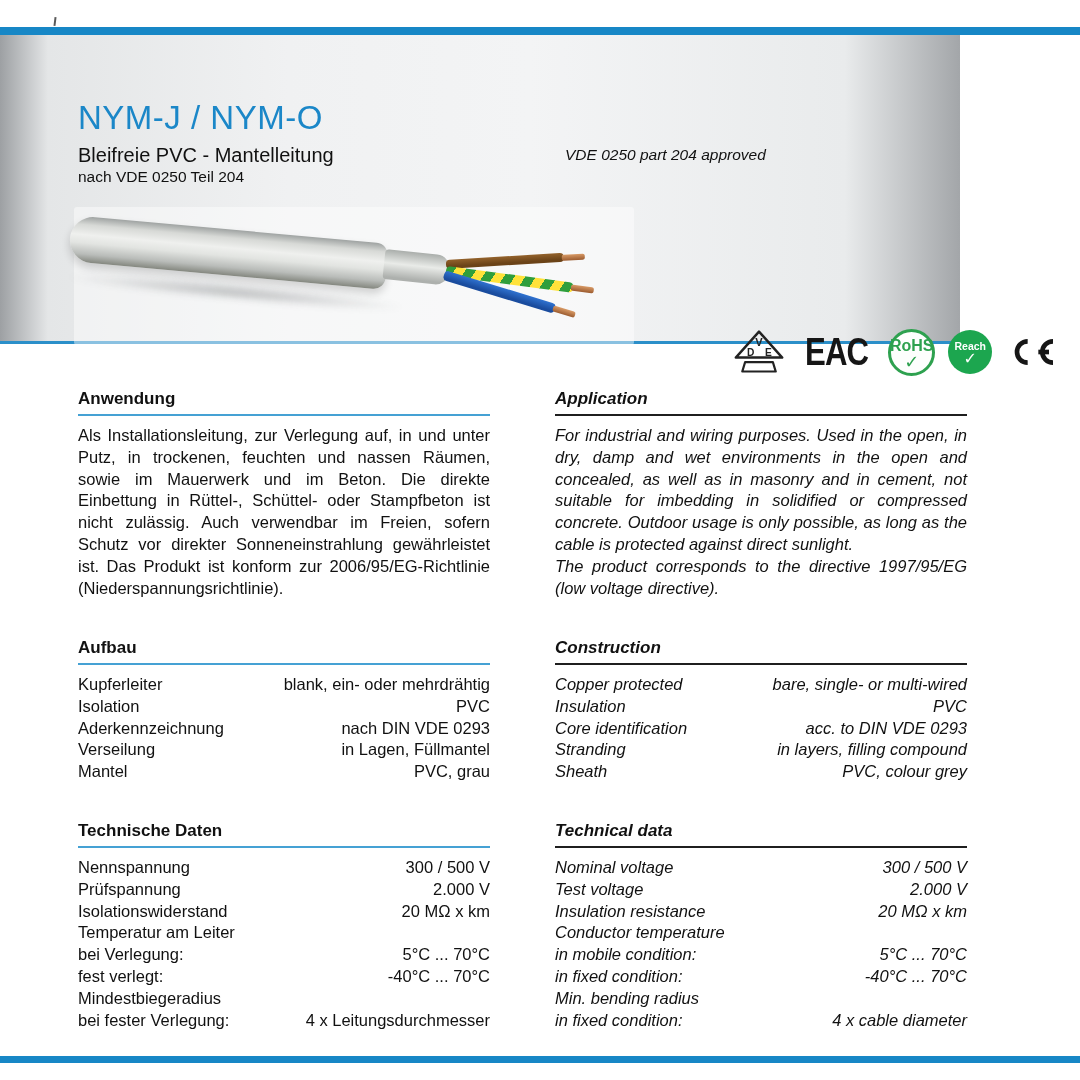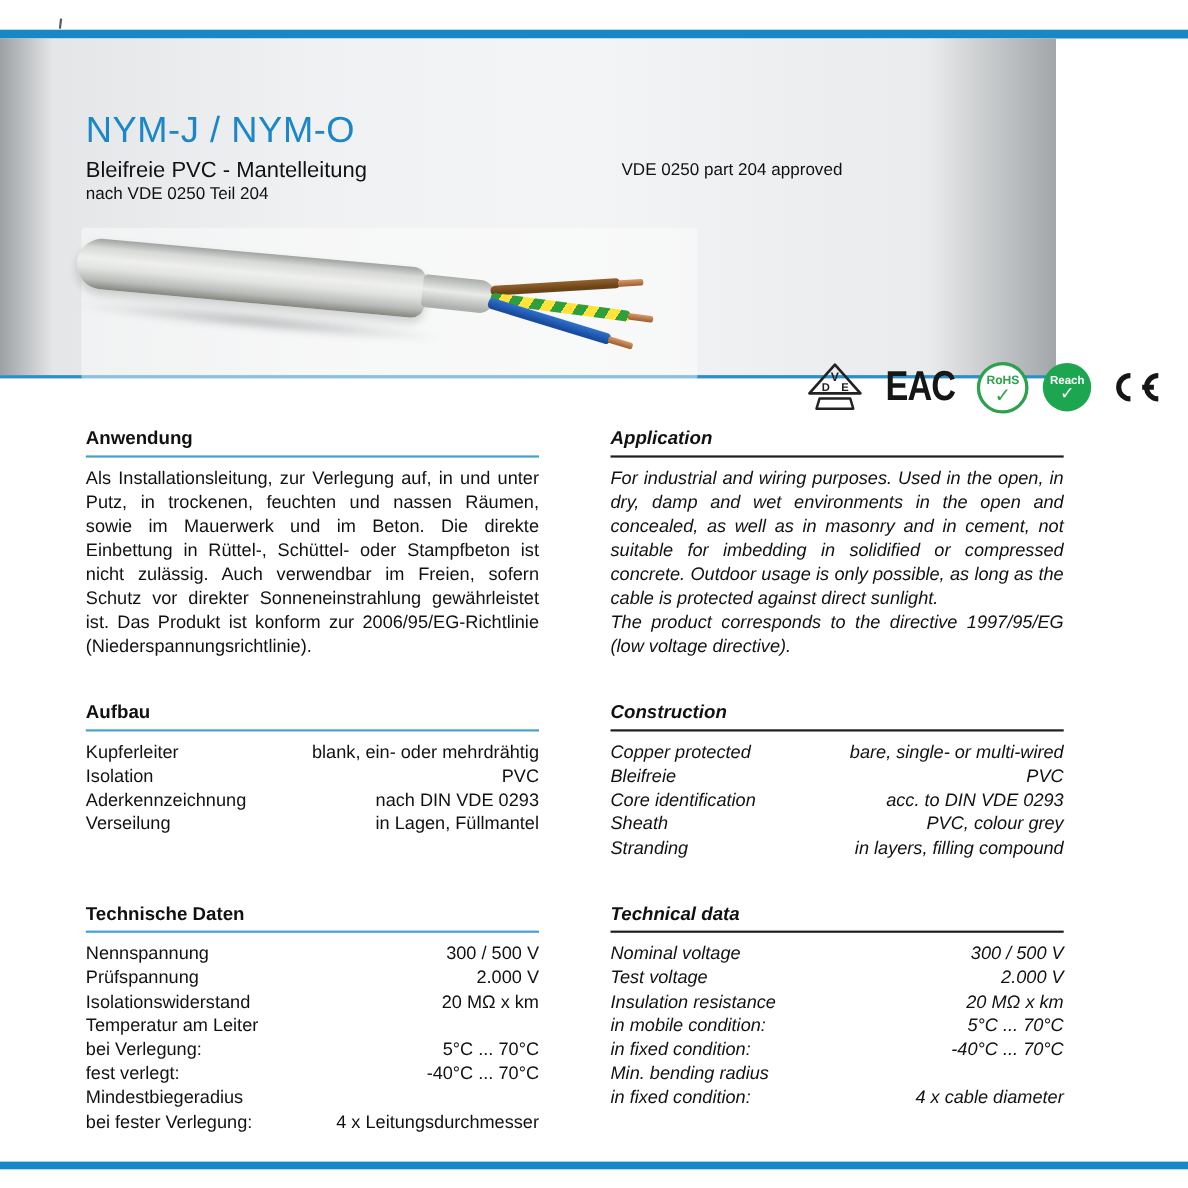--- a/index.html
+++ b/index.html
@@ -14,21 +14,21 @@
   
   .header{position:absolute;left:0;top:35px;width:960px;height:306px;
           background:linear-gradient(to right,#9da0a3 0%,#e4e6e7 5%,#f0f1f2 30%,#f3f4f5 55%,#e9ebec 88%,#a3a6a9 100%);
           border-bottom:3px solid #2b8fc9;}
   .title{position:absolute;left:78px;top:64px;font-size:33px;letter-spacing:.5px;color:#1b87c8;}
   .sub{position:absolute;top:109px;line-height:22px;}
   .sub-de{left:78px;}
   .sub-en{left:565px;}
   .sub .l1{font-size:20px;}
   .sub .l2{font-size:15.5px;}
-  .sub-en .l2{}
+  .sub-en .l2{font-style:italic;}
 
   
   .cable-fig{position:absolute;left:60px;top:168px;width:620px;height:150px;}
   .photo-bg{position:absolute;left:14px;top:4px;width:560px;height:138px;background:rgba(255,255,255,.45);border-radius:3px;}
   .cable-shadow{position:absolute;left:8px;top:66px;width:336px;height:16px;transform:rotate(5.2deg);transform-origin:left center;
                 background:radial-gradient(ellipse at center,rgba(40,45,48,.30),rgba(40,45,48,0) 72%);filter:blur(3px);}
   .sheath-outer{position:absolute;left:10px;top:12px;width:318px;height:46px;border-radius:23px 12px 12px 23px;
                 transform:rotate(5.2deg);transform-origin:left center;
                 background:linear-gradient(180deg,#9fa3a2 0%,#d7d9d6 18%,#eff0ee 40%,#e2e4e1 58%,#b9bcb9 82%,#84877f 100%);
                 box-shadow:0 5px 9px rgba(0,0,0,.16);}
@@ -44,21 +44,21 @@
              background:linear-gradient(180deg,#2f72d0 0%,#1a4c9e 80%);}
   .tip{position:absolute;right:-21px;top:1.5px;width:23px;height:6px;border-radius:2px;
        background:linear-gradient(180deg,#d89a66,#9c5c30);}
 
   
   .certs{position:absolute;left:733px;top:293px;display:flex;align-items:center;gap:13px;}
   .vde-svg{display:block;}
   .eac{font-weight:bold;font-size:38px;line-height:38px;letter-spacing:-1px;transform:scaleX(.82);color:#161616;}
   .circ{border-radius:50%;display:flex;flex-direction:column;align-items:center;justify-content:center;box-sizing:border-box;}
   .rohs{width:47px;height:47px;border:3px solid #2ea14f;background:#fdfefd;color:#2ea14f;}
-  .rohs .t{font-size:11px;font-weight:bold;margin-top:1px;}
+  .rohs .t{font-size:16px;font-weight:bold;margin-top:1px;}
   .rohs .c{font-size:18px;font-weight:bold;line-height:14px;}
   .reach{width:44px;height:44px;background:#1ca64f;color:#fff;}
   .reach .t{font-size:10.5px;font-weight:bold;margin-top:1px;}
   .reach .c{font-size:16px;font-weight:bold;line-height:13px;}
 
   
   .sec{position:absolute;width:412px;}
   .sec h3{margin:0 0 9px 0;padding-bottom:5px;font-size:17px;}
   .col-de h3{border-bottom:2px solid #45a1d4;}
   .col-en{font-style:italic;}
@@ -150,43 +150,47 @@
         <span class="v">PVC</span>
       </div>
     <div class="row">
         <span class="k">Aderkennzeichnung</span>
         <span class="v">nach DIN VDE 0293</span>
       </div>
     <div class="row">
         <span class="k">Verseilung</span>
         <span class="v">in Lagen, Füllmantel</span>
       </div>
+    <div class="row">
+        <span class="k">Mantel</span>
+        <span class="v">PVC, grau</span>
+      </div>
   </div>
   <div class="sec col-en pos-con">
     <h3>Construction</h3>
     <div class="row">
         <span class="k">Copper protected</span>
         <span class="v">bare, single- or multi-wired</span>
       </div>
     <div class="row">
-        <span class="k">Bleifreie</span>
+        <span class="k">Insulation</span>
         <span class="v">PVC</span>
       </div>
     <div class="row">
         <span class="k">Core identification</span>
         <span class="v">acc. to DIN VDE 0293</span>
       </div>
     <div class="row">
+        <span class="k">Stranding</span>
+        <span class="v">in layers, filling compound</span>
+      </div>
+    <div class="row">
         <span class="k">Sheath</span>
         <span class="v">PVC, colour grey</span>
       </div>
-    <div class="row">
-        <span class="k">Stranding</span>
-        <span class="v">in layers, filling compound</span>
-      </div>
   </div>
 
   <div class="sec col-de pos-tec">
     <h3>Technische Daten</h3>
     <div class="row">
         <span class="k">Nennspannung</span>
         <span class="v">300 / 500 V</span>
       </div>
     <div class="row">
         <span class="k">Prüfspannung</span>
@@ -225,20 +229,24 @@
       </div>
     <div class="row">
         <span class="k">Test voltage</span>
         <span class="v">2.000 V</span>
       </div>
     <div class="row">
         <span class="k">Insulation resistance</span>
         <span class="v">20 MΩ x km</span>
       </div>
     <div class="row">
+        <span class="k">Conductor temperature</span>
+        <span class="v"></span>
+      </div>
+    <div class="row">
         <span class="k">in mobile condition:</span>
         <span class="v">5°C ... 70°C</span>
       </div>
     <div class="row">
         <span class="k">in fixed condition:</span>
         <span class="v">-40°C ... 70°C</span>
       </div>
     <div class="row">
         <span class="k">Min. bending radius</span>
         <span class="v"></span>

